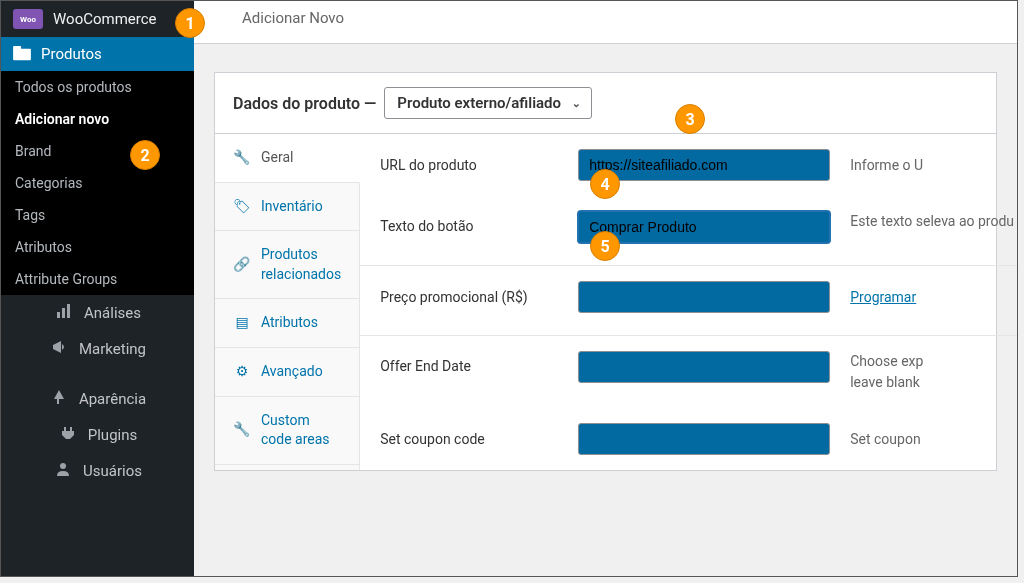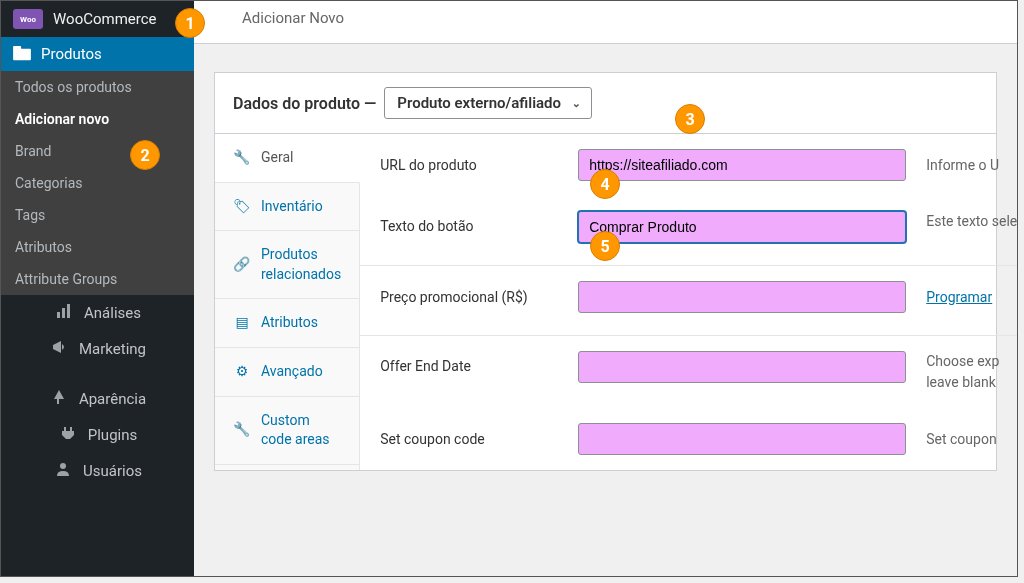--- a/index.html
+++ b/index.html
@@ -62,21 +62,21 @@
     .sidebar-menu::after {
       content: '';
       position: absolute;
       right: -8px;
       top: 50%;
       transform: translateY(-50%);
       border: 8px solid transparent;
       border-left-color: #0073aa;
     }
     .sidebar-sub {
-      background: #404040;
+      background: #000000;
       padding: 8px 14px;
       color: #b4b9be;
       font-size: 14px;
       cursor: pointer;
     }
     .sidebar-sub.active {
       color: #fff;
       font-weight: 600;
     }
     .sidebar-item {
@@ -182,26 +182,26 @@
       gap: 20px;
     }
     .form-row.sep { border-bottom: 1px solid #e5e5e5; padding-bottom: 22px; }
     .form-label {
       width: 178px;
       font-size: 14px;
       color: #333;
       flex-shrink: 0;
     }
     .form-input {
-      width: 328px;
+      width: 252px;
       padding: 7px 10px;
       border: 1px solid #8c8f94;
       border-radius: 3px;
       font-size: 14px;
-      background: #f0abfc;
+      background: #0369a1;
     }
     .form-input.focused {
       border-color: #2271b1;
       box-shadow: 0 0 0 1px #2271b1;
       outline: none;
     }
     .form-hint {
       font-size: 14px;
       color: #666;
       white-space: nowrap;

